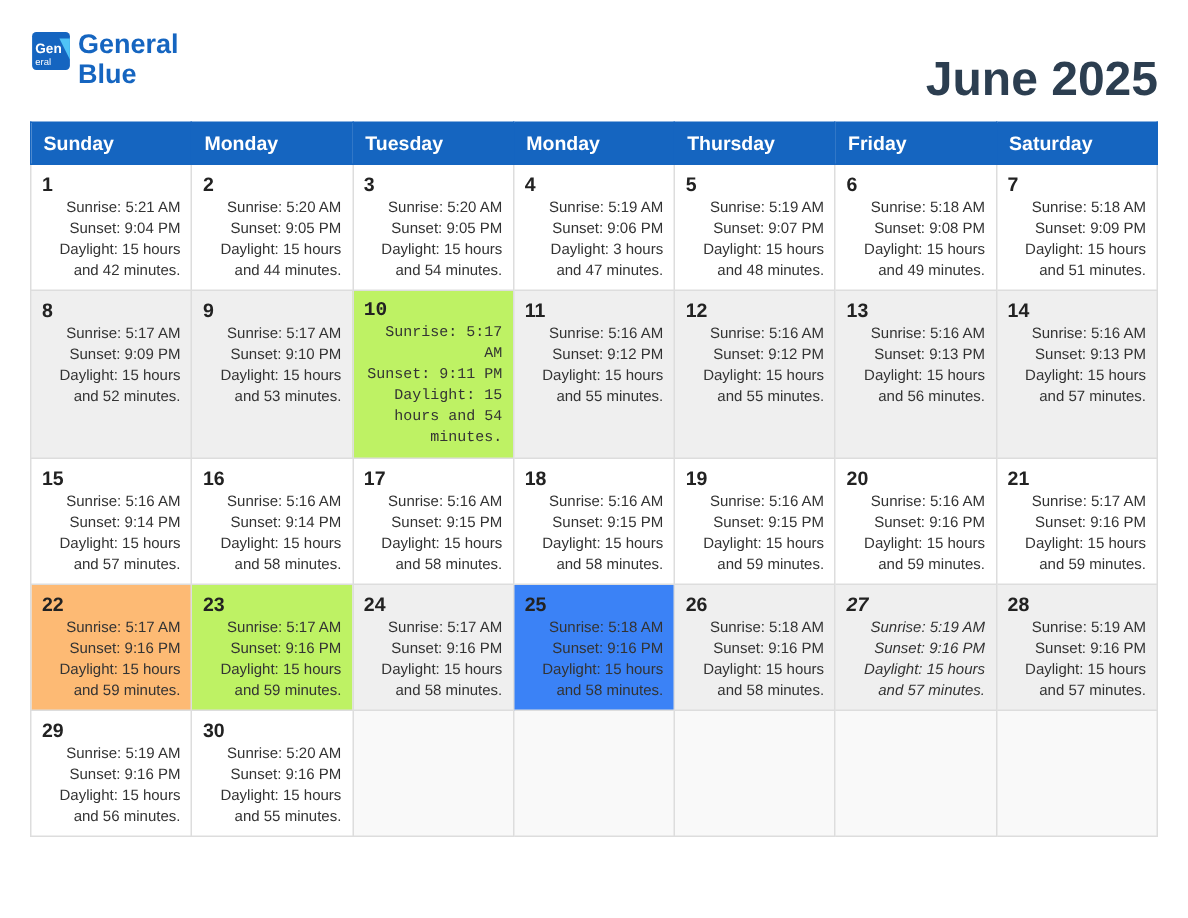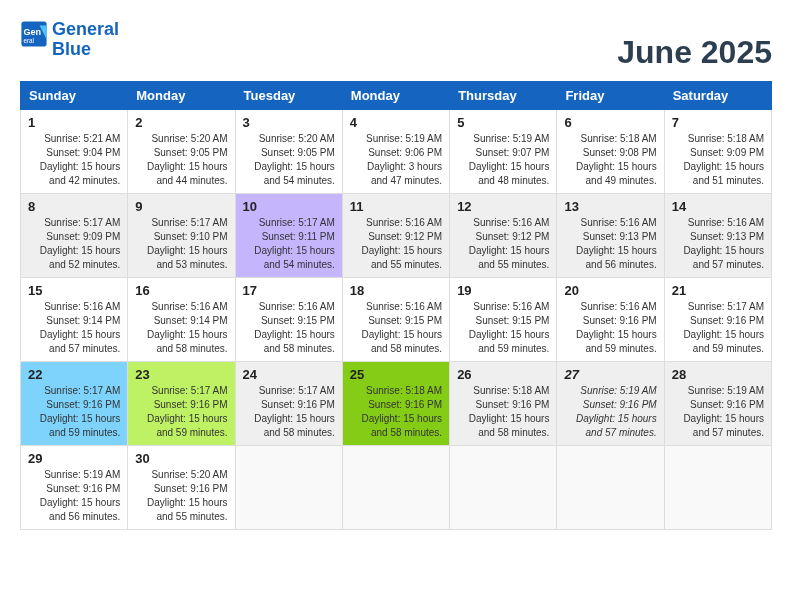--- a/index.html
+++ b/index.html
@@ -155,21 +155,21 @@
       </tr>
       <tr style="background: rgb(239, 239, 239);">
         <td style="background: rgb(239, 239, 239);">
           <span class="day-number">8</span>
           <div class="day-info"><span>Sunrise: 5:17 AM</span><br><span>Sunset: 9:09 PM</span><br><span>Daylight: 15 hours and 52 minutes.</span></div>
         </td>
         <td style="background: rgb(239, 239, 239);">
           <span class="day-number">9</span>
           <div class="day-info"><span>Sunrise: 5:17 AM</span><br><span>Sunset: 9:10 PM</span><br><span>Daylight: 15 hours and 53 minutes.</span></div>
         </td>
-        <td style="background: #c4b5fd;">
+        <td style="background: #bef264; font-family: Liberation Mono, monospace;">
           <span class="day-number">10</span>
           <div class="day-info"><span>Sunrise: 5:17 AM</span><br><span>Sunset: 9:11 PM</span><br><span>Daylight: 15 hours and 54 minutes.</span></div>
         </td>
         <td style="background: rgb(239, 239, 239);">
           <span class="day-number">11</span>
           <div class="day-info"><span>Sunrise: 5:16 AM</span><br><span>Sunset: 9:12 PM</span><br><span>Daylight: 15 hours and 55 minutes.</span></div>
         </td>
         <td style="background: rgb(239, 239, 239);">
           <span class="day-number">12</span>
           <div class="day-info"><span>Sunrise: 5:16 AM</span><br><span>Sunset: 9:12 PM</span><br><span>Daylight: 15 hours and 55 minutes.</span></div>
@@ -207,33 +207,33 @@
         <td>
           <span class="day-number">20</span>
           <div class="day-info"><span>Sunrise: 5:16 AM</span><br><span>Sunset: 9:16 PM</span><br><span>Daylight: 15 hours and 59 minutes.</span></div>
         </td>
         <td>
           <span class="day-number">21</span>
           <div class="day-info"><span>Sunrise: 5:17 AM</span><br><span>Sunset: 9:16 PM</span><br><span>Daylight: 15 hours and 59 minutes.</span></div>
         </td>
       </tr>
       <tr style="background: rgb(239, 239, 239);">
-        <td style="background: #7dd3fc; margin-top: 28px;">
+        <td style="background: #fdba74; margin-top: 28px;">
           <span class="day-number">22</span>
           <div class="day-info"><span>Sunrise: 5:17 AM</span><br><span>Sunset: 9:16 PM</span><br><span>Daylight: 15 hours and 59 minutes.</span></div>
         </td>
         <td style="background: #bef264;">
           <span class="day-number">23</span>
           <div class="day-info"><span>Sunrise: 5:17 AM</span><br><span>Sunset: 9:16 PM</span><br><span>Daylight: 15 hours and 59 minutes.</span></div>
         </td>
         <td style="background: rgb(239, 239, 239);">
           <span class="day-number">24</span>
           <div class="day-info"><span>Sunrise: 5:17 AM</span><br><span>Sunset: 9:16 PM</span><br><span>Daylight: 15 hours and 58 minutes.</span></div>
         </td>
-        <td style="background: #84cc16;">
+        <td style="background: #3b82f6;">
           <span class="day-number">25</span>
           <div class="day-info"><span>Sunrise: 5:18 AM</span><br><span>Sunset: 9:16 PM</span><br><span>Daylight: 15 hours and 58 minutes.</span></div>
         </td>
         <td style="background: rgb(239, 239, 239);">
           <span class="day-number">26</span>
           <div class="day-info"><span>Sunrise: 5:18 AM</span><br><span>Sunset: 9:16 PM</span><br><span>Daylight: 15 hours and 58 minutes.</span></div>
         </td>
         <td style="background: rgb(239, 239, 239); font-style: italic;">
           <span class="day-number">27</span>
           <div class="day-info"><span>Sunrise: 5:19 AM</span><br><span>Sunset: 9:16 PM</span><br><span>Daylight: 15 hours and 57 minutes.</span></div>

